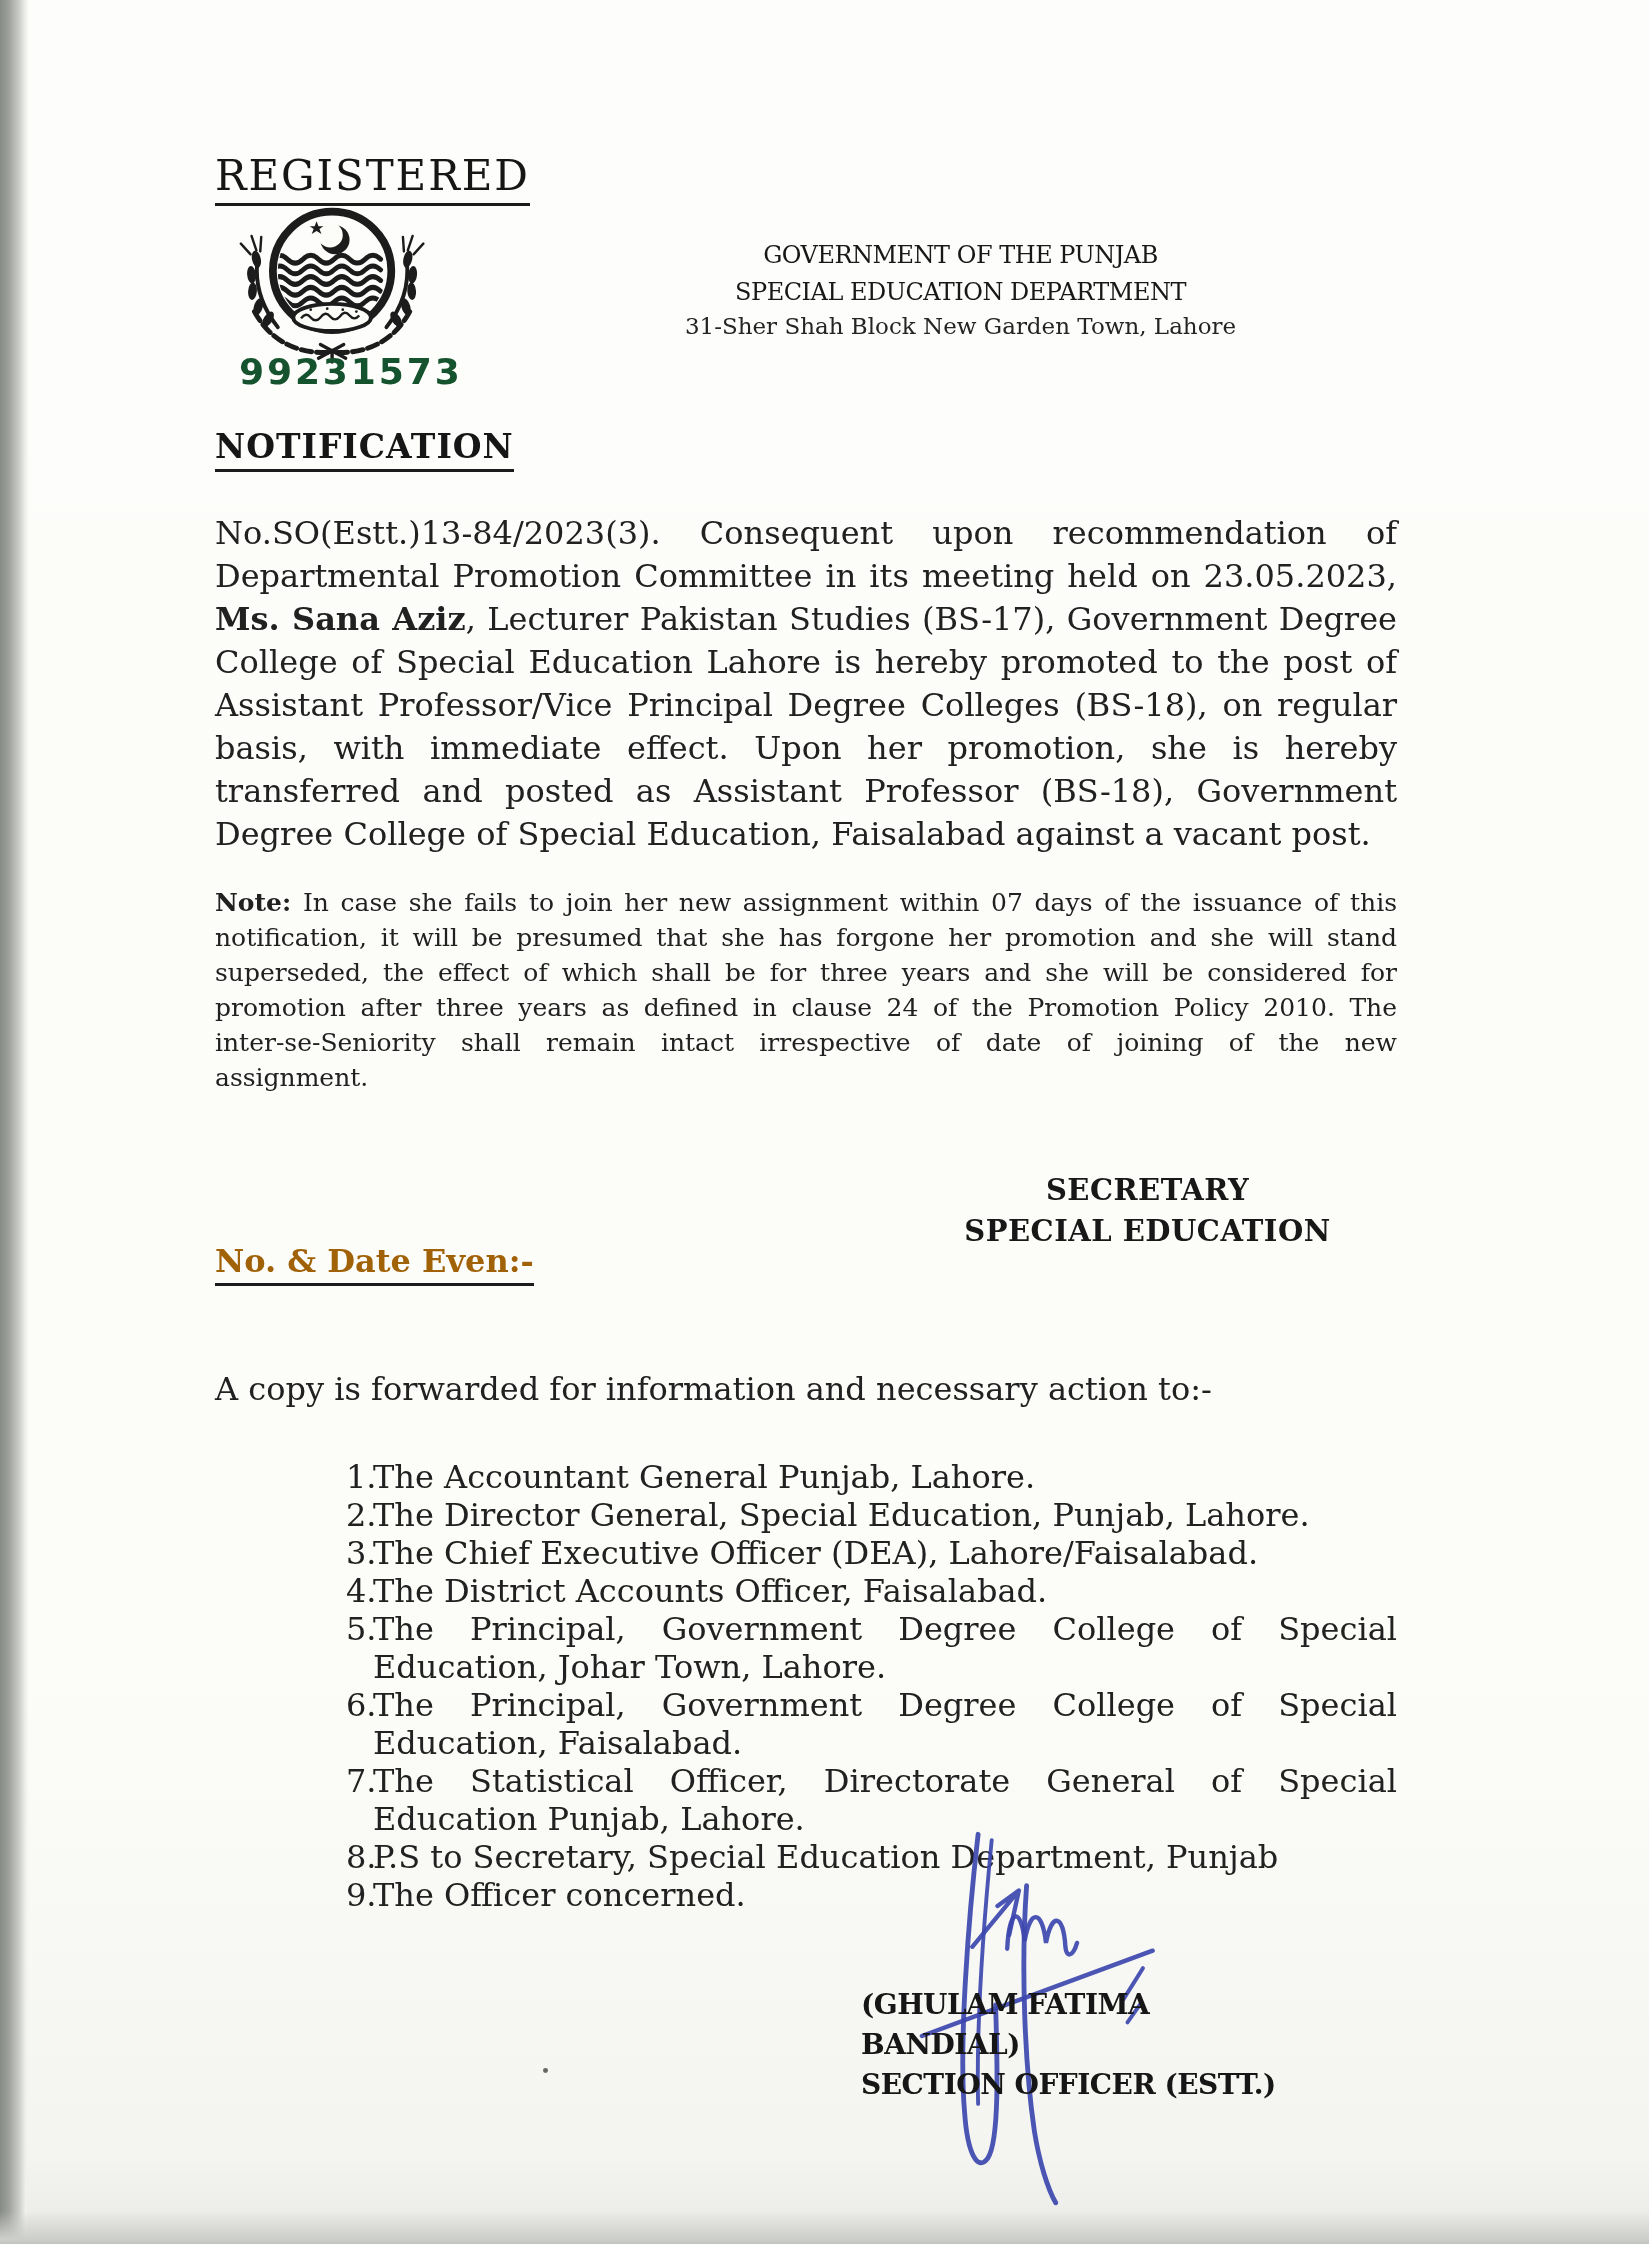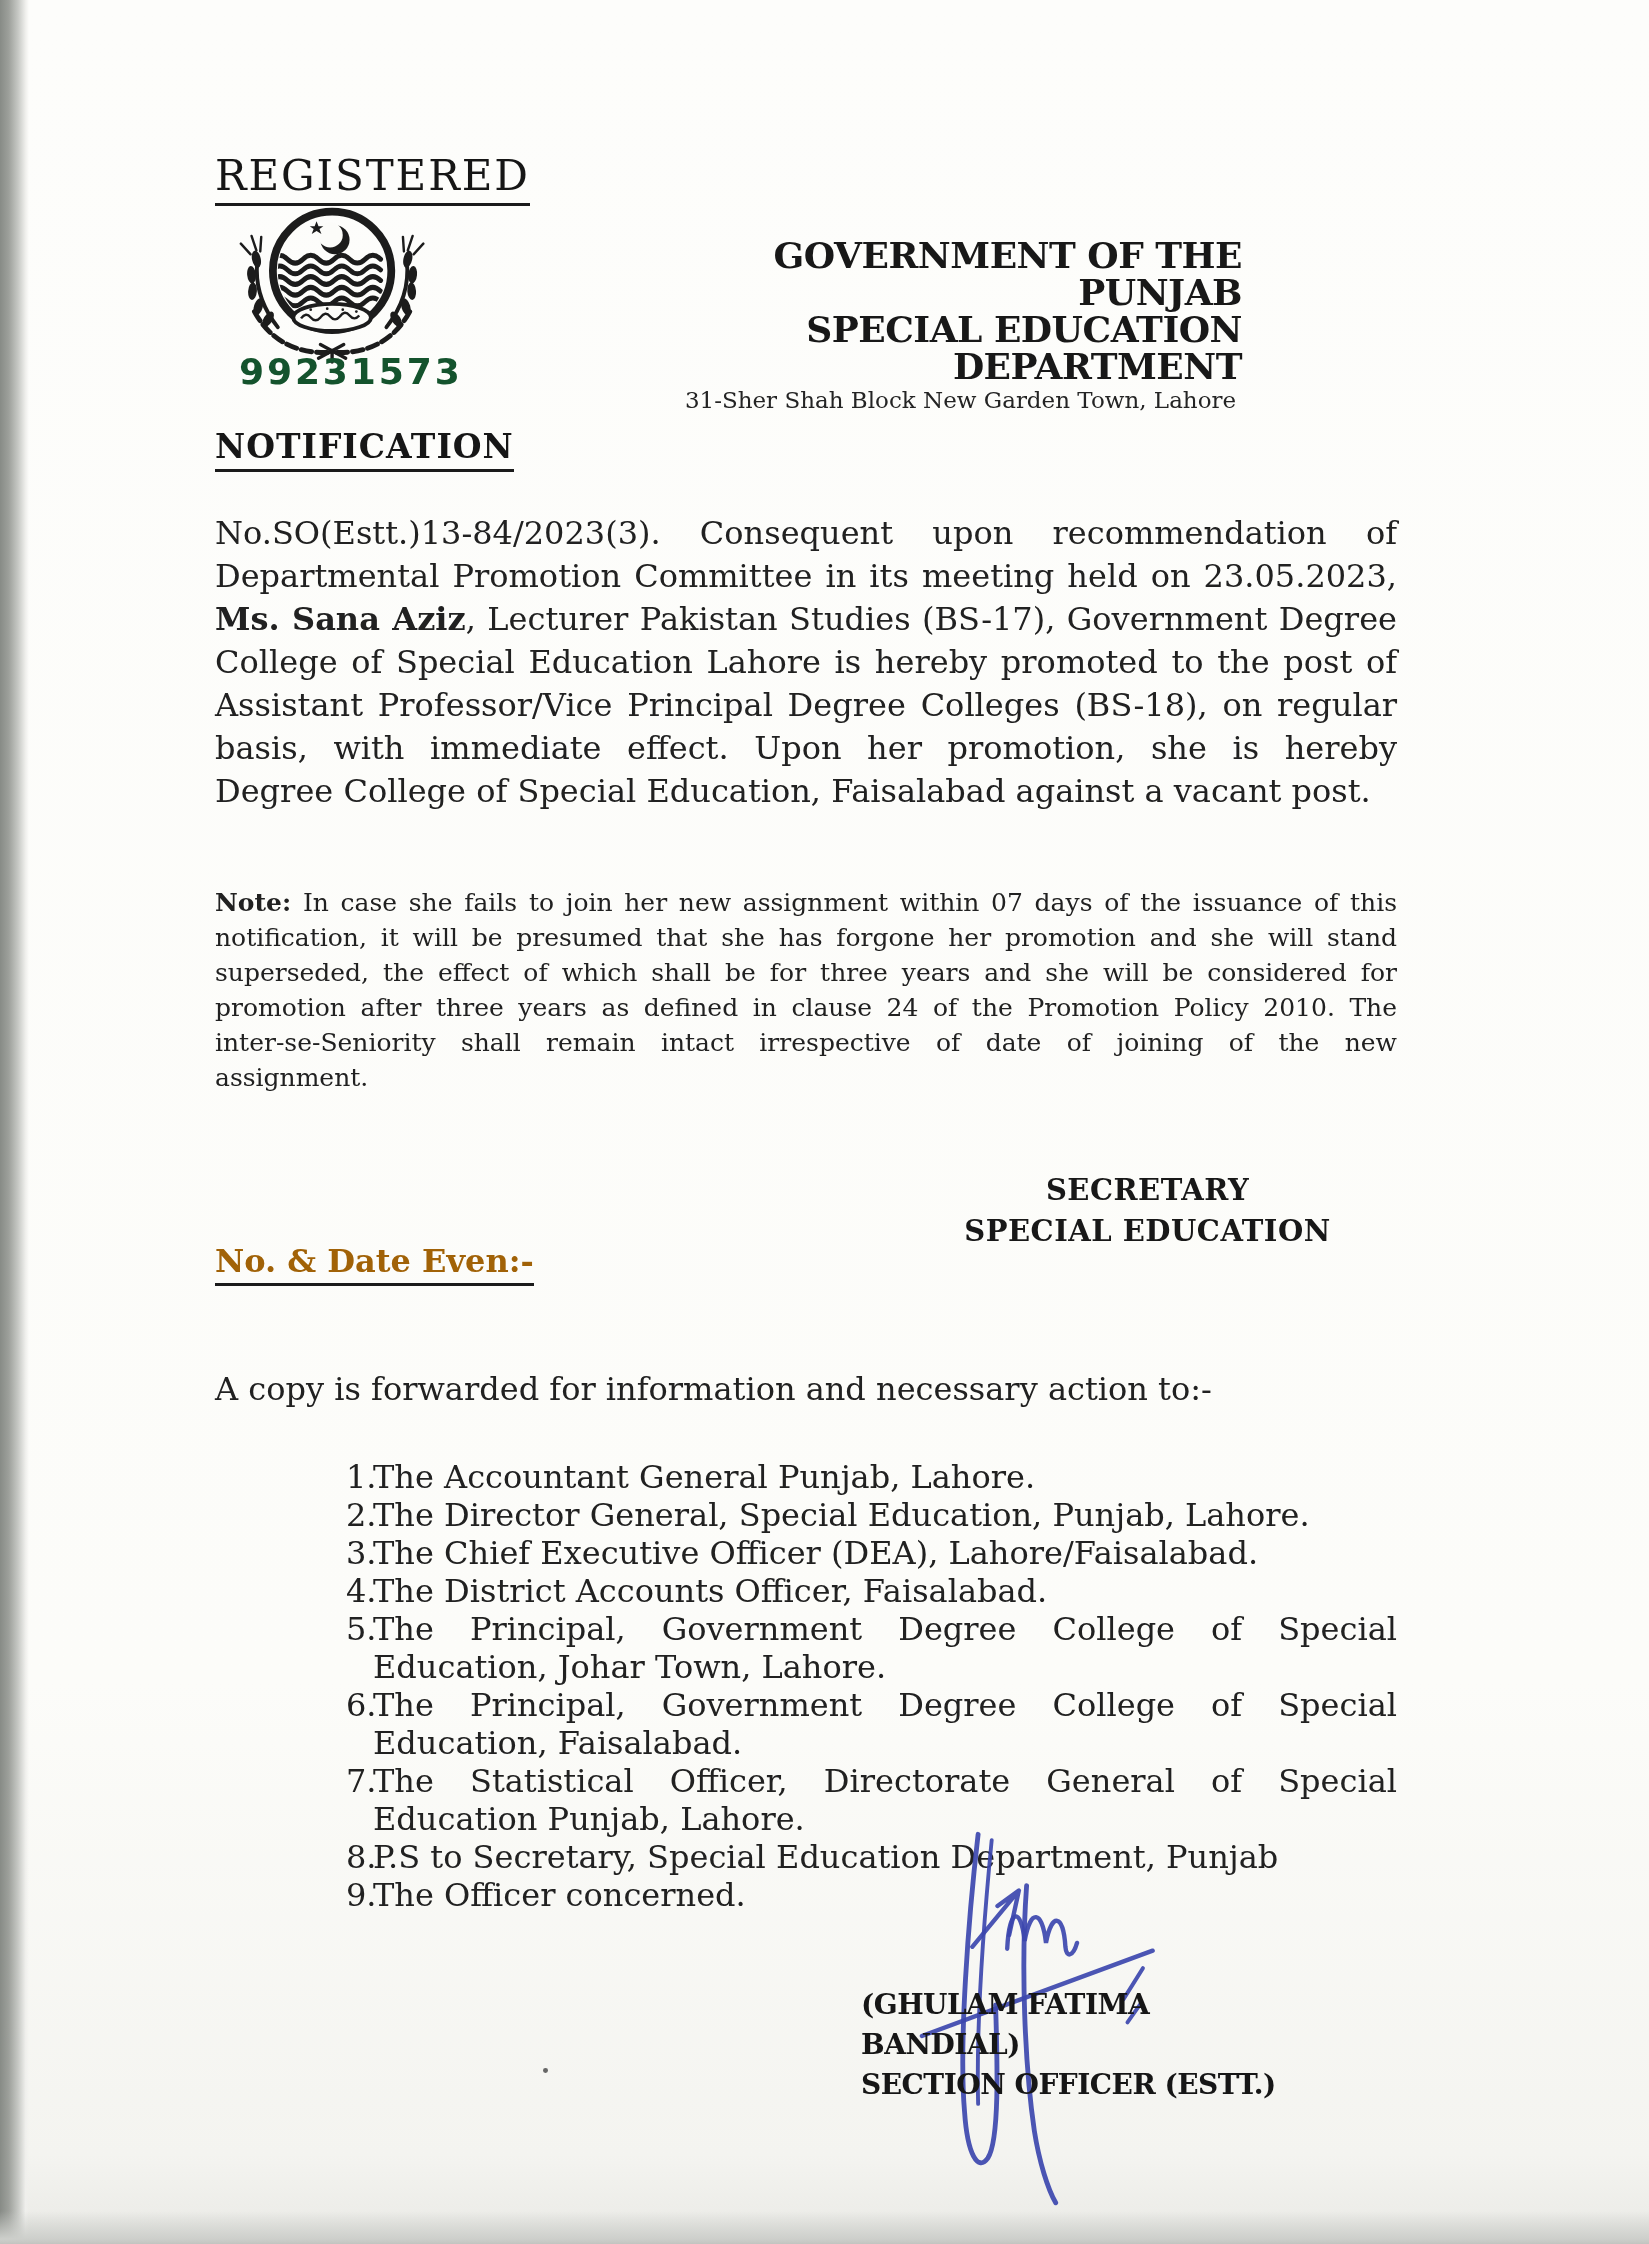--- a/index.html
+++ b/index.html
@@ -21,21 +21,21 @@
   .head-underline{border-bottom:3.9px solid #1b1b1b;padding-bottom:2.9px;display:inline-block;}
   .registered{
     left:215px;top:151px;font-size:42px;font-weight:normal;letter-spacing:1.9px;color:#161616;
   }
   .logo-box{left:233px;top:199px;width:204px;height:165px;}
   .reg-number{
     left:239px;top:351px;font-size:36px;font-weight:bold;letter-spacing:2.9px;color:#14532d;
     font-family:"DejaVu Sans","Liberation Sans",sans-serif;
   }
   .header-right{left:679px;top:237px;width:563px;text-align:center;}
-  .header-right .h-line{font-size:36px;font-weight:bold;line-height:37px;letter-spacing:-0.5px;color:#181818;text-align:right;}
+  .header-right .h-line{font-size:24px;font-weight:normal;line-height:37px;letter-spacing:-0.5px;color:#181818;}
   .header-right .addr{font-size:23px;line-height:31px;color:#242424;}
   .header-right .dated{font-size:29px;line-height:37px;margin-top:13.6px;color:#1f1f1f;}
   .dated sup{font-size:0.62em;vertical-align:super;}
   .notification{
     left:215px;top:427px;font-size:33px;font-weight:bold;letter-spacing:1px;color:#161616;
   }
   .body-par{left:215px;top:512px;width:1182px;font-size:32px;line-height:43px;}
   .note-par{left:215px;top:885px;width:1182px;font-size:25px;line-height:35px;}
   .tline{display:block;}
   .just{text-align:justify;text-align-last:justify;-moz-text-align-last:justify;}
@@ -136,20 +136,21 @@
   <span class="head-underline">NOTIFICATION</span>
 </div>
 
 <div class="abs body-par">
     <div class="tline just">No.SO(Estt.)13-84/2023(3). Consequent upon recommendation of</div>
     <div class="tline just">Departmental Promotion Committee in its meeting held on 23.05.2023,</div>
     <div class="tline just"><b>Ms. Sana Aziz</b>, Lecturer Pakistan Studies (BS-17), Government Degree</div>
     <div class="tline just">College of Special Education Lahore is hereby promoted to the post of</div>
     <div class="tline just">Assistant Professor/Vice Principal Degree Colleges (BS-18), on regular</div>
     <div class="tline just">basis, with immediate effect. Upon her promotion, she is hereby</div>
+    <div class="tline just">transferred and posted as Assistant Professor (BS-18), Government</div>
     <div class="tline">Degree College of Special Education, Faisalabad against a vacant post.</div>
   </div>
 
 <div class="abs note-par">
     <div class="tline just"><b>Note:</b> In case she fails to join her new assignment within 07 days of the issuance of this</div>
     <div class="tline just">notification, it will be presumed that she has forgone her promotion and she will stand</div>
     <div class="tline just">superseded, the effect of which shall be for three years and she will be considered for</div>
     <div class="tline just">promotion after three years as defined in clause 24 of the Promotion Policy 2010. The</div>
     <div class="tline just">inter-se-Seniority shall remain intact irrespective of date of joining of the new</div>
     <div class="tline">assignment.</div>

